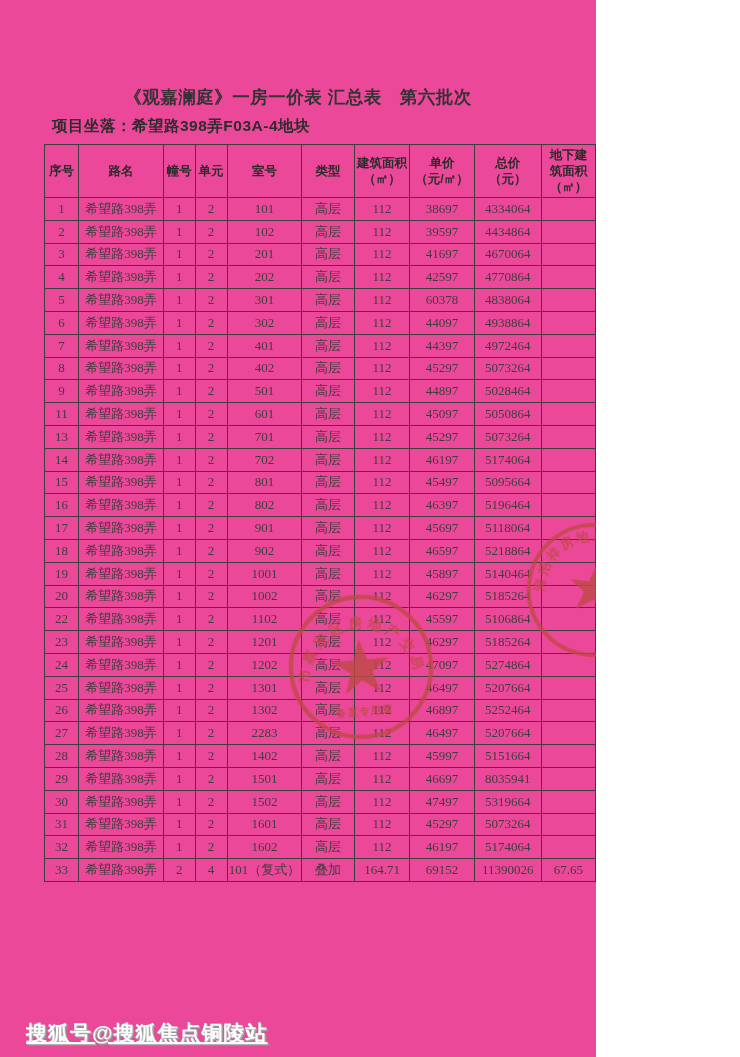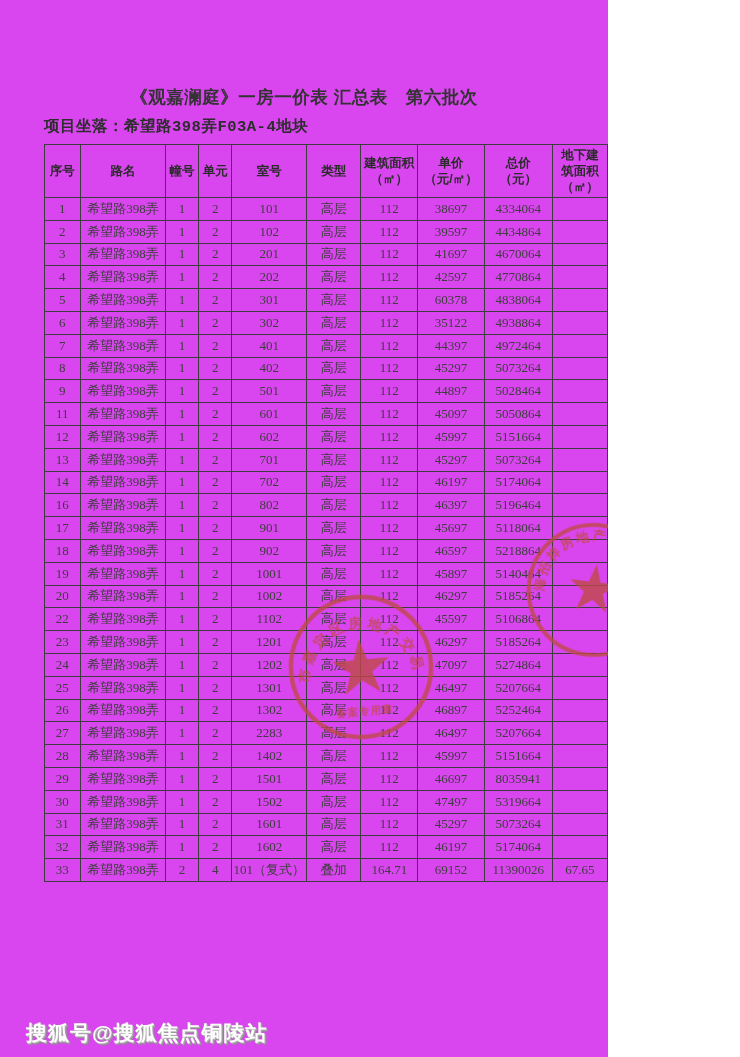--- a/index.html
+++ b/index.html
@@ -1,32 +1,30 @@
 <!DOCTYPE html>
 <html><head>
 <meta charset="utf-8">
 <style>
   html,body { margin:0; padding:0; background:#ffffff; }
   .page {
     position:relative; width:596px; height:1057px;
-    background:#d946ef; overflow:hidden;
+    background:#ec4899; overflow:hidden;
     font-family:"Liberation Sans", sans-serif;
-    padding-left:12px;
   }
   .title {
     position:absolute; top:85px; left:0; width:100%;
     margin:0; text-align:center;
     font-size:17.5px; font-weight:bold; color:#333333;
     letter-spacing:0.5px; white-space:pre;
   }
   .location {
-    position:absolute; top:116px; left:44px;
+    position:absolute; top:116px; left:52px;
     font-size:15.5px; font-weight:bold; color:#2d2d2d;
     letter-spacing:0.5px;
-    font-family:Liberation Mono, monospace;
   }
   table.price-table {
     position:absolute; top:144px; left:44px;
     border-collapse:collapse; table-layout:fixed;
   }
   .price-table th, .price-table td {
     border:1.5px solid #3d3d3d;
     text-align:center; vertical-align:middle; padding:0;
     overflow:hidden;
   }
@@ -49,21 +47,21 @@
   .stamp text {
     fill:#bf4a44; font-weight:bold;
     font-family:"Liberation Sans", sans-serif;
   }
   .watermark {
     position:absolute; font-weight:900; font-size:21px;
     color:#fefefe; letter-spacing:1px;
     text-shadow:1px 1px 0 #b0b0b0, 2px 2px 1px #8f8f8f;
     font-family:"Liberation Sans", sans-serif;
   }
-  .wm-left  { left:26px;  top:1019px; }
+  .wm-left  { left:26px;  top:1019px;text-decoration:underline; }
   .wm-right { right:22px; top:1057px;text-decoration:underline; }
 </style>
 </head>
 <body>
 
 <div class="page">
 
   <h1 class="title">《观嘉澜庭》一房一价表 汇总表　第六批次</h1>
 
   <div class="location">项目坐落：希望路398弄F03A-4地块</div>
@@ -162,21 +160,21 @@
           <td></td>
         </tr>
         <tr>
           <td>6</td>
           <td>希望路398弄</td>
           <td>1</td>
           <td>2</td>
           <td>302</td>
           <td>高层</td>
           <td>112</td>
-          <td>35122</td>
+          <td>44097</td>
           <td>4938864</td>
           <td></td>
         </tr>
         <tr>
           <td>7</td>
           <td>希望路398弄</td>
           <td>1</td>
           <td>2</td>
           <td>401</td>
           <td>高层</td>
@@ -215,32 +213,20 @@
           <td>1</td>
           <td>2</td>
           <td>601</td>
           <td>高层</td>
           <td>112</td>
           <td>45097</td>
           <td>5050864</td>
           <td></td>
         </tr>
         <tr>
-          <td>12</td>
-          <td>希望路398弄</td>
-          <td>1</td>
-          <td>2</td>
-          <td>602</td>
-          <td>高层</td>
-          <td>112</td>
-          <td>45997</td>
-          <td>5151664</td>
-          <td></td>
-        </tr>
-        <tr>
           <td>13</td>
           <td>希望路398弄</td>
           <td>1</td>
           <td>2</td>
           <td>701</td>
           <td>高层</td>
           <td>112</td>
           <td>45297</td>
           <td>5073264</td>
           <td></td>
@@ -248,20 +234,32 @@
         <tr>
           <td>14</td>
           <td>希望路398弄</td>
           <td>1</td>
           <td>2</td>
           <td>702</td>
           <td>高层</td>
           <td>112</td>
           <td>46197</td>
           <td>5174064</td>
+          <td></td>
+        </tr>
+        <tr>
+          <td>15</td>
+          <td>希望路398弄</td>
+          <td>1</td>
+          <td>2</td>
+          <td>801</td>
+          <td>高层</td>
+          <td>112</td>
+          <td>45497</td>
+          <td>5095664</td>
           <td></td>
         </tr>
         <tr>
           <td>16</td>
           <td>希望路398弄</td>
           <td>1</td>
           <td>2</td>
           <td>802</td>
           <td>高层</td>
           <td>112</td>

